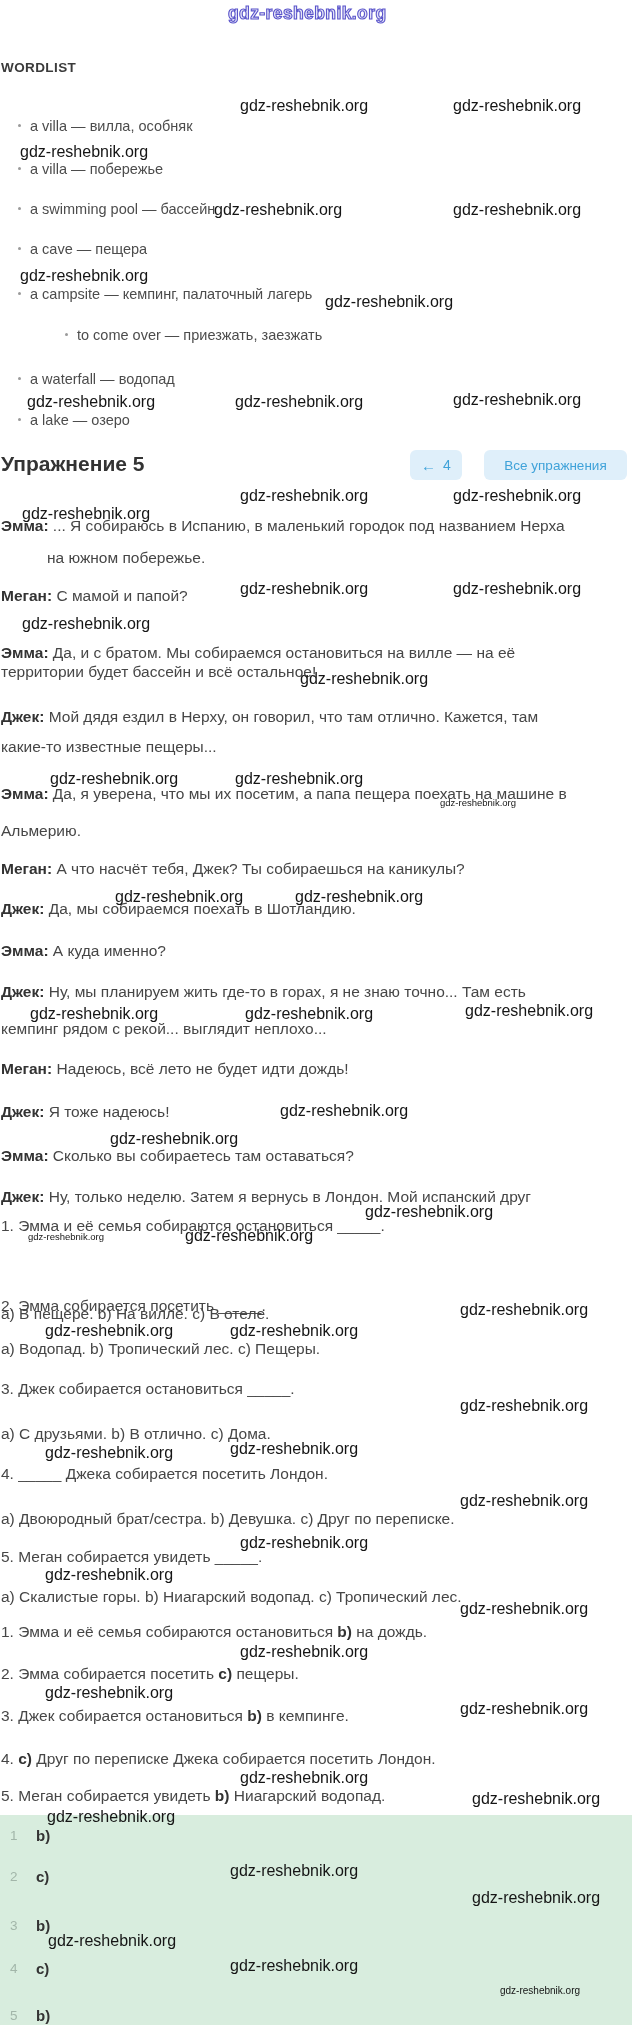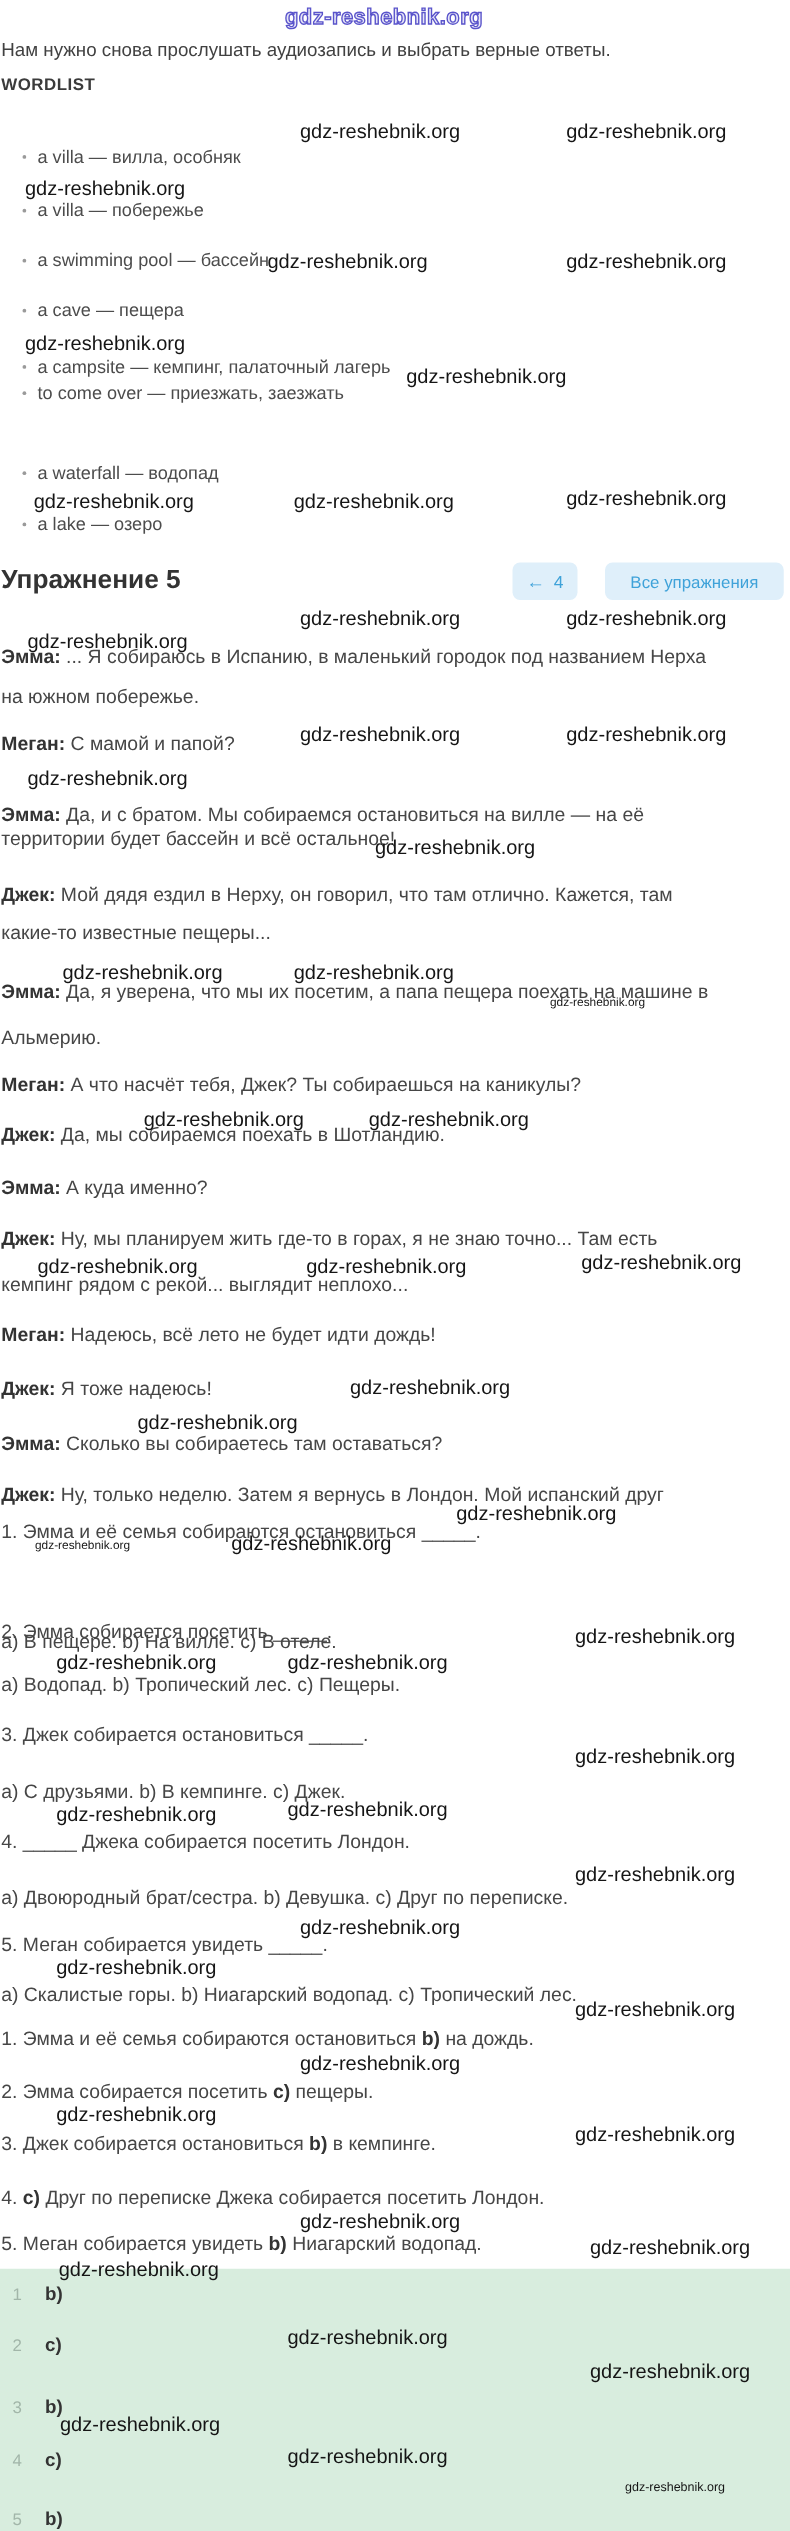--- a/index.html
+++ b/index.html
@@ -58,49 +58,48 @@
         <span class="let">c)</span>
       </div>
       <div class="key-row" style="top: 192px;">
         <span class="num">5</span>
         <span class="let">b)</span>
       </div>
     </div>
 
   <div id="content-layer">
 
-    <div class="intro">Нам нужно снова прослушать аудиозапись и выбрать верные ответы.</div>
 
     <div class="wl-head">WORDLIST</div>
 
     <div id="wordlist">
         <div class="wl-item" style="top: 118px;"><span class="dot"></span><span>a villa — вилла, особняк</span></div>
         <div class="wl-item" style="top: 161px;"><span class="dot"></span><span>a villa — побережье</span></div>
         <div class="wl-item" style="top: 201px;"><span class="dot"></span><span>a swimming pool — бассейн</span></div>
         <div class="wl-item" style="top: 241px;"><span class="dot"></span><span>a cave — пещера</span></div>
         <div class="wl-item" style="top: 286px;"><span class="dot"></span><span>a campsite — кемпинг, палаточный лагерь</span></div>
-        <div class="wl-item" style="top: 307px;"><span class="dot"></span><span>to come over — приезжать, заезжать</span></div>
+        <div class="wl-item" style="top: 327px; margin-left: 47px;"><span class="dot"></span><span>to come over — приезжать, заезжать</span></div>
         <div class="wl-item" style="top: 371px;"><span class="dot"></span><span>a waterfall — водопад</span></div>
         <div class="wl-item" style="top: 412px;"><span class="dot"></span><span>a lake — озеро</span></div>
       </div>
 
     <div class="ex-title">Упражнение 5</div>
 
     <button class="btn" id="btn-prev">
       <span class="arr">←</span>
       <span>4</span>
     </button>
 
     <button class="btn" id="btn-all">
       <span>Все упражнения</span>
     </button>
 
     <div id="dialogue">
         <div class="tline" style="top: 517px;"><b>Эмма:</b><span> ... Я собираюсь в Испанию, в маленький городок под названием Нерха</span></div>
-        <div class="tline" style="top: 549px;"><span>на южном побережье.</span></div>
+        <div class="tline" style="top: 549px; padding-left: 46px;"><span>на южном побережье.</span></div>
         <div class="tline" style="top: 587px;"><b>Меган:</b><span> С мамой и папой?</span></div>
         <div class="tline" style="top: 633px; margin-top: 11px;"><b>Эмма:</b><span> Да, и с братом. Мы собираемся остановиться на вилле — на её</span></div>
         <div class="tline" style="top: 663px;"><span>территории будет бассейн и всё остальное!</span></div>
         <div class="tline" style="top: 708px;"><b>Джек:</b><span> Мой дядя ездил в Нерху, он говорил, что там отлично. Кажется, там</span></div>
         <div class="tline" style="top: 738px;"><span>какие-то известные пещеры...</span></div>
         <div class="tline" style="top: 785px;"><b>Эмма:</b><span> Да, я уверена, что мы их посетим, а папа пещера поехать на машине в</span></div>
         <div class="tline" style="top: 822px;"><span>Альмерию.</span></div>
         <div class="tline" style="top: 860px; text-align: right;"><b>Меган:</b><span> А что насчёт тебя, Джек? Ты собираешься на каникулы?</span></div>
         <div class="tline" style="top: 900px;"><b>Джек:</b><span> Да, мы собираемся поехать в Шотландию.</span></div>
         <div class="tline" style="top: 942px;"><b>Эмма:</b><span> А куда именно?</span></div>
@@ -110,21 +109,21 @@
         <div class="tline" style="top: 1103px;"><b>Джек:</b><span> Я тоже надеюсь!</span></div>
         <div class="tline" style="top: 1147px;"><b>Эмма:</b><span> Сколько вы собираетесь там оставаться?</span></div>
         <div class="tline" style="top: 1188px;"><b>Джек:</b><span> Ну, только неделю. Затем я вернусь в Лондон. Мой испанский друг</span></div>
       </div>
     <div id="questions">
         <div class="tline" style="top: 1217px;"><span>1. Эмма и её семья собираются остановиться _____.</span></div>
         <div class="tline" style="top: 1257px; margin-top: 48px;"><span>a) В пещере. b) На вилле. c) В отеле.</span></div>
         <div class="tline" style="top: 1297px;"><span>2. Эмма собирается посетить _____.</span></div>
         <div class="tline" style="top: 1340px;"><span>a) Водопад. b) Тропический лес. c) Пещеры.</span></div>
         <div class="tline" style="top: 1380px;"><span>3. Джек собирается остановиться _____.</span></div>
-        <div class="tline" style="top: 1425px;"><span>a) С друзьями. b) В кемпинге. c) Джек.</span></div>
+        <div class="tline" style="top: 1425px;"><span>a) С друзьями. b) В отлично. c) Дома.</span></div>
         <div class="tline" style="top: 1465px;"><span>4. _____ Джека собирается посетить Лондон.</span></div>
         <div class="tline" style="top: 1510px;"><span>a) Двоюродный брат/сестра. b) Девушка. c) Друг по переписке.</span></div>
         <div class="tline" style="top: 1548px;"><span>5. Меган собирается увидеть _____.</span></div>
         <div class="tline" style="top: 1588px;"><span>a) Скалистые горы. b) Ниагарский водопад. c) Тропический лес.</span></div>
       </div>
     <div id="solutions">
         <div class="tline" style="top: 1623px;"><span>1. Эмма и её семья собираются остановиться </span><b>b)</b><span> на дождь.</span></div>
         <div class="tline" style="top: 1665px;"><span>2. Эмма собирается посетить </span><b>c)</b><span> пещеры.</span></div>
         <div class="tline" style="top: 1707px;"><span>3. Джек собирается остановиться </span><b>b)</b><span> в кемпинге.</span></div>
         <div class="tline" style="top: 1750px;"><span>4. </span><b>c)</b><span> Друг по переписке Джека собирается посетить Лондон.</span></div>

